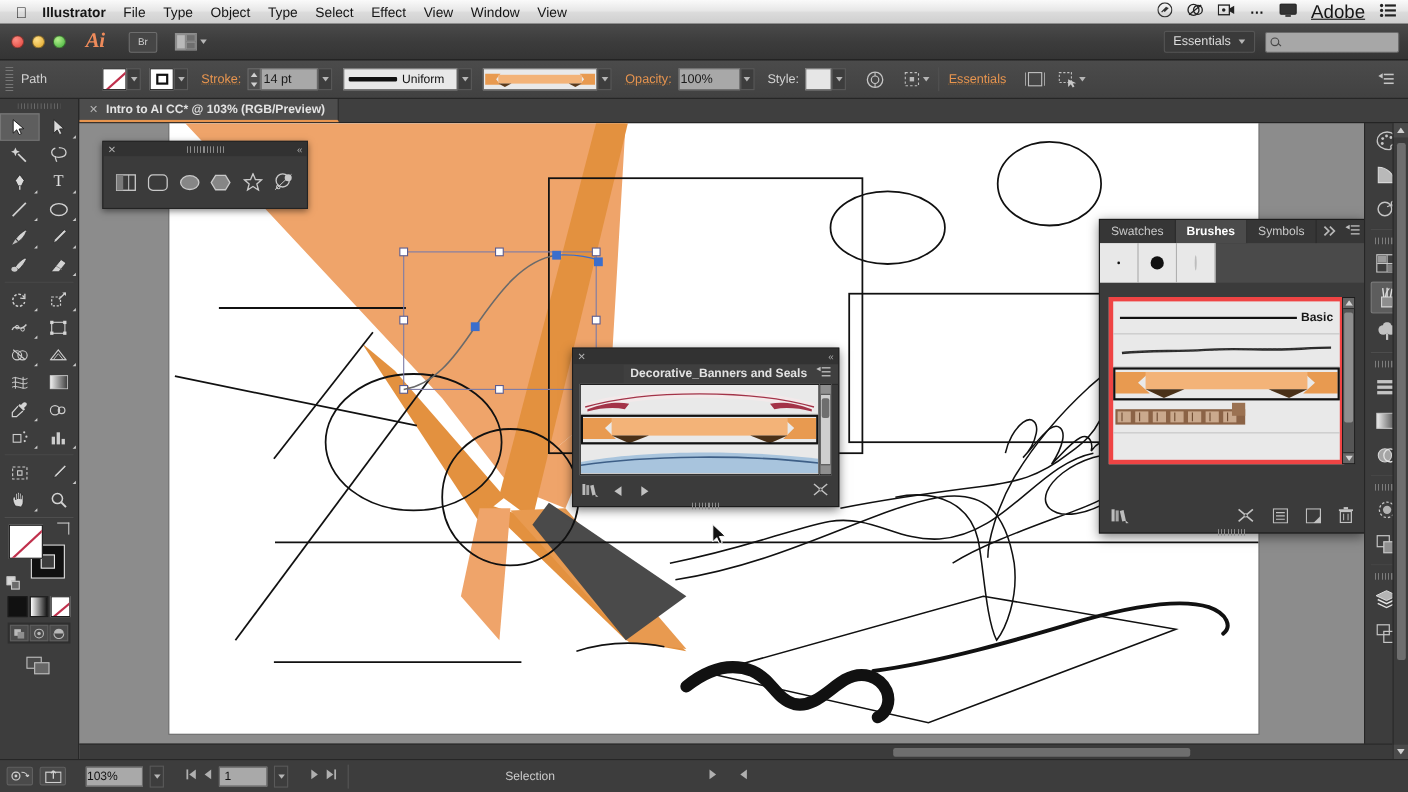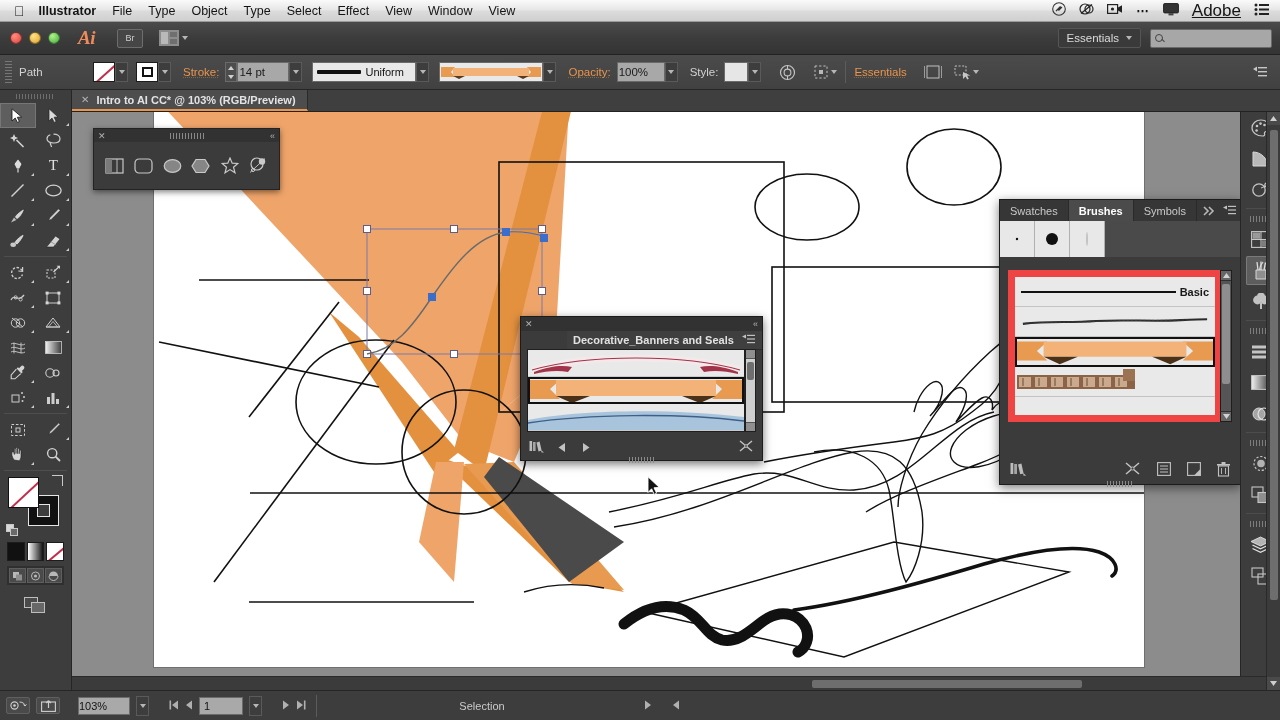--- a/index.html
+++ b/index.html
@@ -207,21 +207,21 @@
      background: #3b3b3b; border: 1px solid #1c1c1c; box-shadow: 0 3px 10px rgba(0,0,0,.5); }
   .dp-tabs { height: 21px; display: flex; align-items: stretch; background: #363636; }
   .dp-tab { padding: 0 10px; display: flex; align-items: center; font-size: 11px; color: #c9c9c9;
      border-right: 1px solid #2a2a2a; }
   .dp-tab.active { background: #4b4b4b; color: #fff; font-weight: bold; }
   .dp-tabs .rt { margin-left: auto; display: flex; align-items: center; gap: 6px; padding: 0 6px; color:#b9b9b9; }
   .dp-head { height: 36px; background: #4a4a4a; display: flex; }
   .dp-headcell { width: 35px; background: #e8e8e8; border-right: 1px solid #b0b0b0;
      display: flex; align-items: center; justify-content: center; }
   .dp-list { position: absolute; left: 8px; top: 70px; width: 214px; height: 152px; background: #e9e9e9;
-     border: 7px solid #ef4444; }
+     border: 4px solid #ef4444; }
   .dp-row { height: 30px; border-bottom: 1px solid #c3c3c3; position: relative;
      display: flex; align-items: center; padding: 0 6px; font-size: 11px; color: #181818; }
   .dp-row.sel { outline: 2px solid #111; outline-offset: -2px; }
   .dp-scroll { position: absolute; right: 8px; top: 70px; width: 12px; height: 152px; background: #555;
      border: 1px solid #1e1e1e; }
   .dp-foot { position: absolute; left: 0; bottom: 0; width: 100%; height: 26px;
      display: flex; align-items: center; gap: 14px; padding: 0 10px; color: #c6c6c6; }
   .dp-foot .right { margin-left: auto; display: flex; gap: 16px; align-items: center; }
 
   
@@ -381,21 +381,21 @@
         <polygon points="88,12 76,12 82,15" fill="#5a3a1c"></polygon>
       </svg>
     </span>
     <span class="drop">
         <span class="caret"></span>
       </span>
 
     <span style="width:12px"></span>
     <span class="lbl orange">Opacity:</span>
     <span style="width:6px"></span>
-    <span class="field" style="width:48px;">100%</span>
+    <span class="field" style="width:56px;">100%</span>
     <span class="drop">
         <span class="caret"></span>
       </span>
 
     <span style="width:12px"></span>
     <span class="lbl">Style:</span>
     <span style="width:6px"></span>
     <span class="stylebox"></span>
     <span class="drop">
         <span class="caret"></span>

